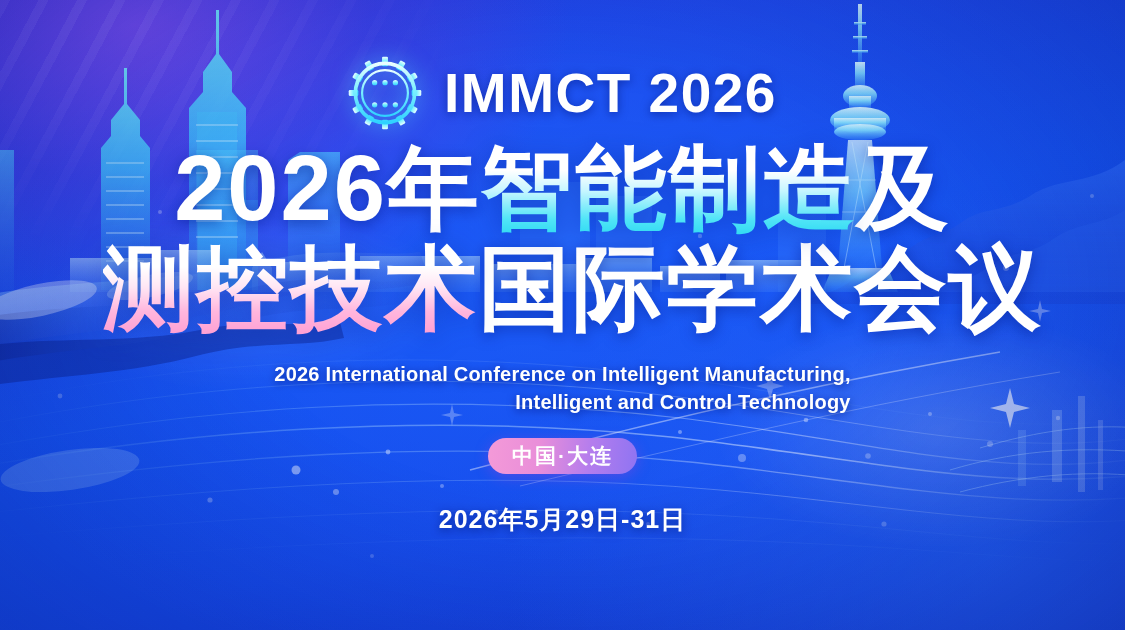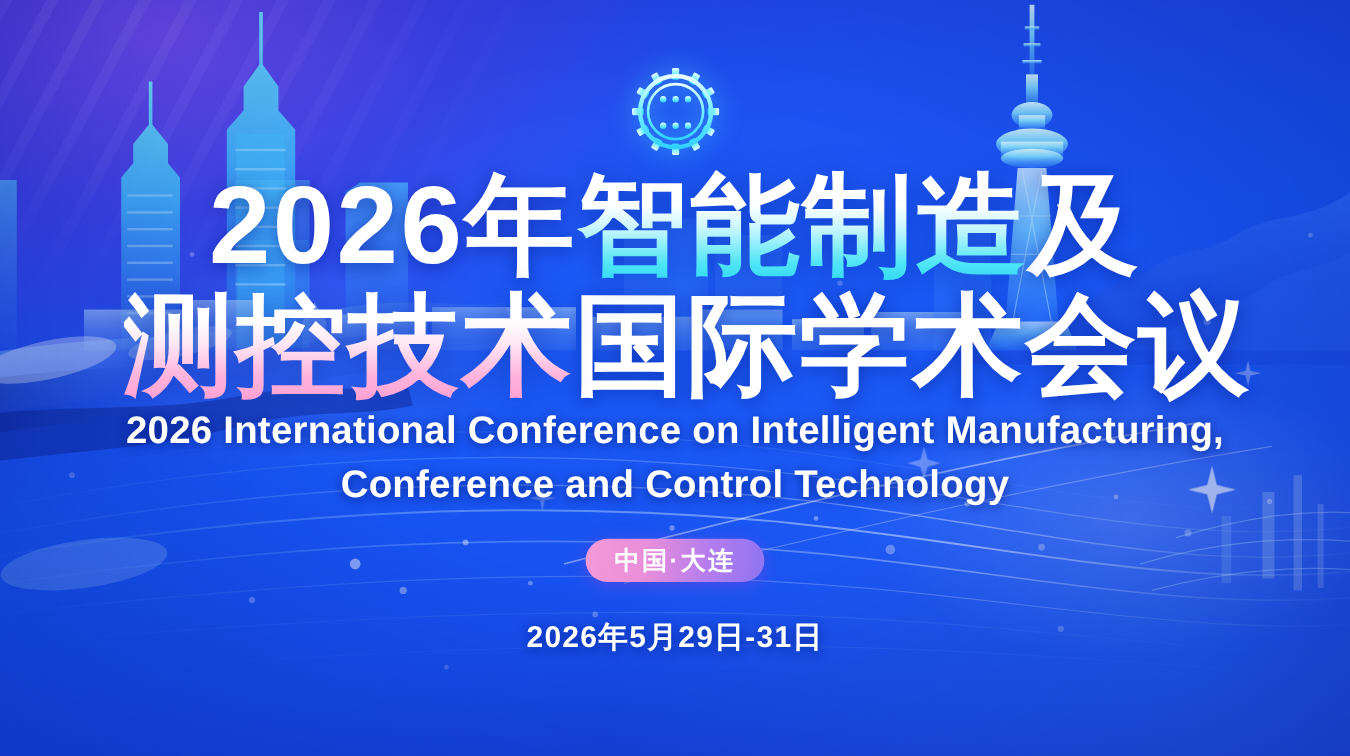--- a/index.html
+++ b/index.html
@@ -102,24 +102,24 @@
     -webkit-background-clip:text;
     background-clip:text;
     color:transparent;
     -webkit-text-fill-color:transparent;
     filter:drop-shadow(0 3px 12px rgba(8,40,160,.5));
     margin-left:20px;
   }
 
   
   .en-title{
-    margin-top:0;
-    text-align:center;
+    margin-top:24px;
+    text-align:right;
     color:#ffffff;
-    font-size:32px;
+    font-size:20px;
     font-weight:600;
     line-height:1.42;
     letter-spacing:.2px;
     text-shadow:0 2px 9px rgba(6,25,120,.75);
     max-width:1070px;
   }
   .en-line{display:block;white-space:nowrap;}
 
   
   .location-badge{
@@ -429,30 +429,31 @@
         </g>
         <g fill="url(#lg)">
           <circle cx="36" cy="36" r="3.6"></circle>
           <circle cx="50" cy="36" r="3.6"></circle>
           <circle cx="64" cy="36" r="3.6"></circle>
           <circle cx="36" cy="66" r="3.6"></circle>
           <circle cx="50" cy="66" r="3.6"></circle>
           <circle cx="64" cy="66" r="3.6"></circle>
         </g>
       </svg>
+      <div class="brand-text">IMMCT 2026</div>
     </div>
 
     <div class="cn-title">
       <span class="cn-line cn-line-1"><span class="seg seg-white">2026年</span><span class="seg seg-cyan">智能制造</span><span class="seg seg-white">及</span></span>
       <span class="cn-line cn-line-2"><span class="seg seg-pink">测控技术</span><span class="seg seg-white">国际学术会议</span></span>
     </div>
 
     <div class="en-title">
       <span class="en-line">2026 International Conference on Intelligent Manufacturing,</span>
-      <span class="en-line">Conference and Control Technology</span>
+      <span class="en-line">Intelligent and Control Technology</span>
     </div>
 
     <div class="location-badge">中国·大连</div>
 
     <div class="date-line">2026年5月29日-31日</div>
 
   </div>
 </div>
 
 </body></html>

